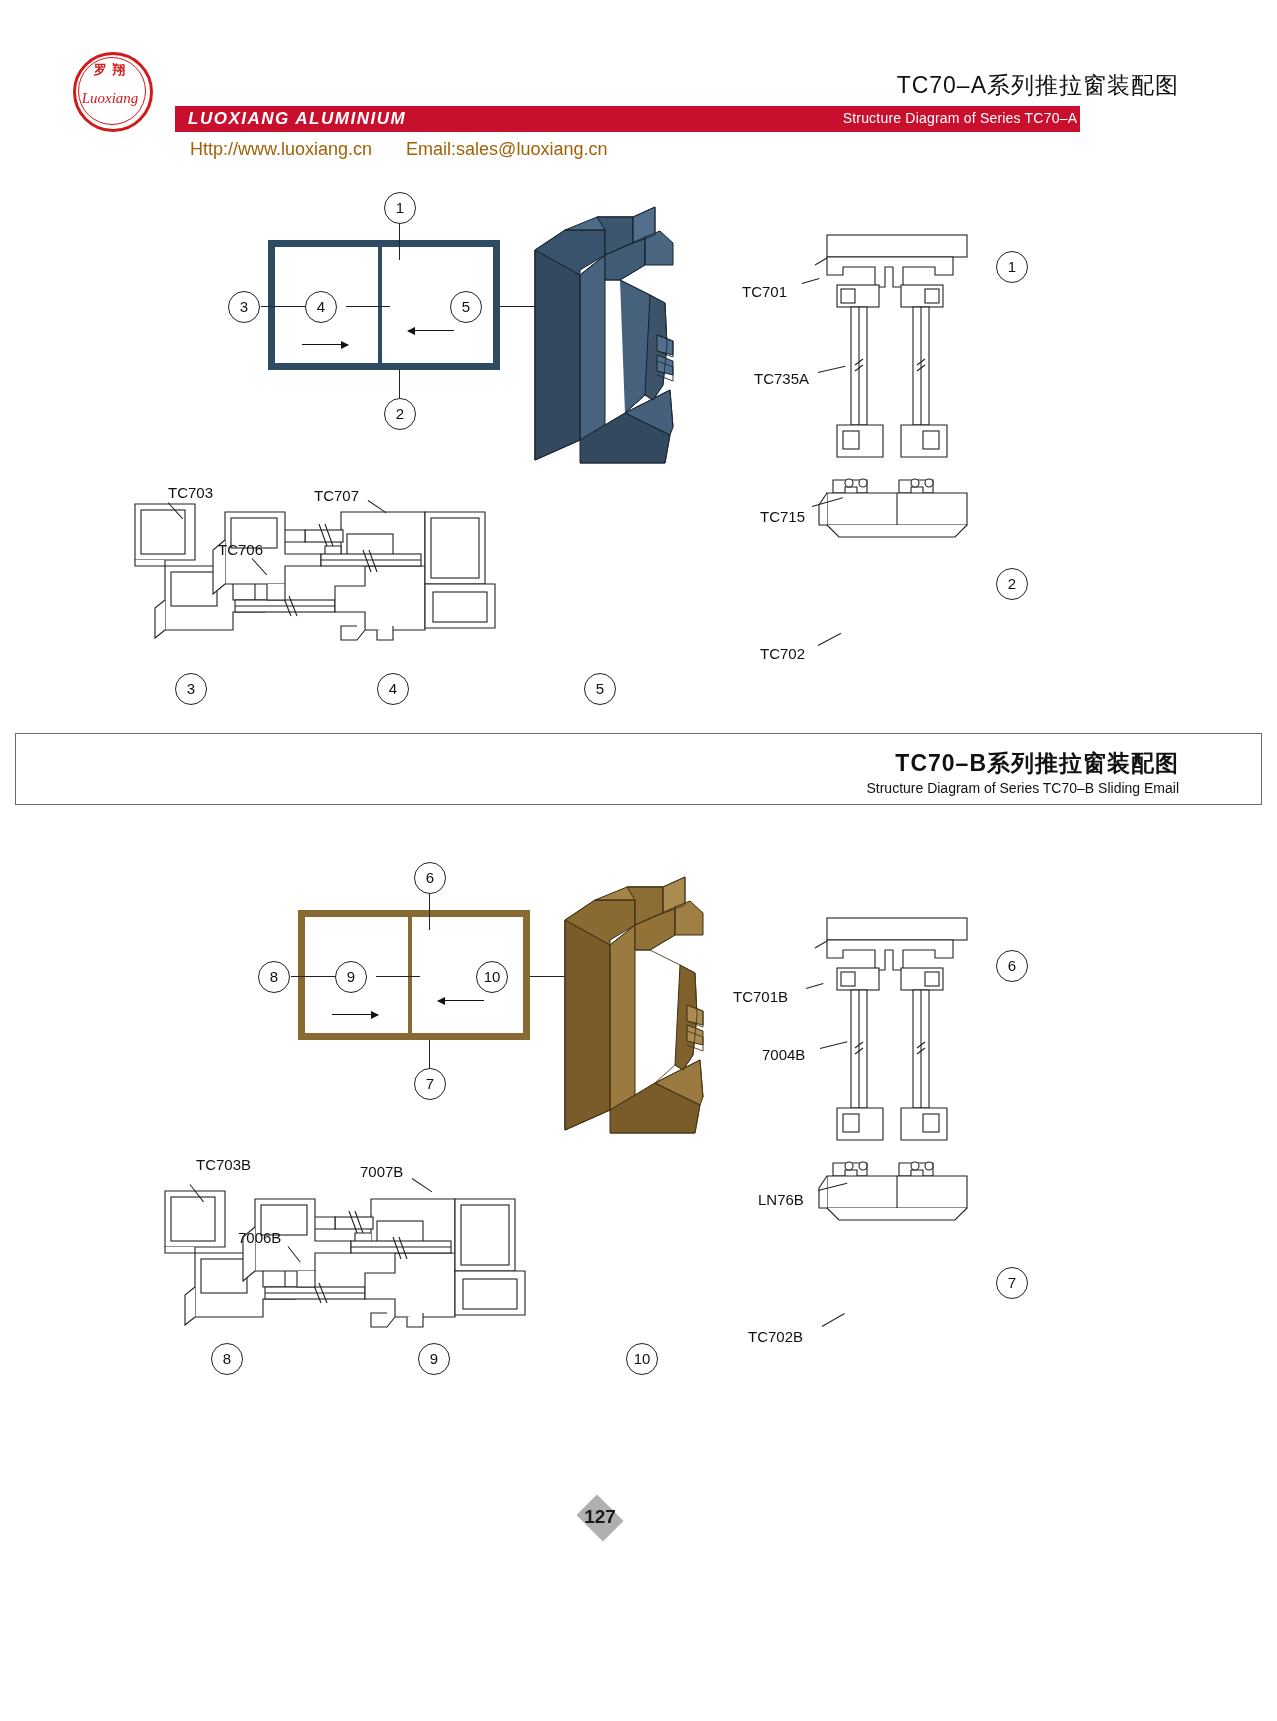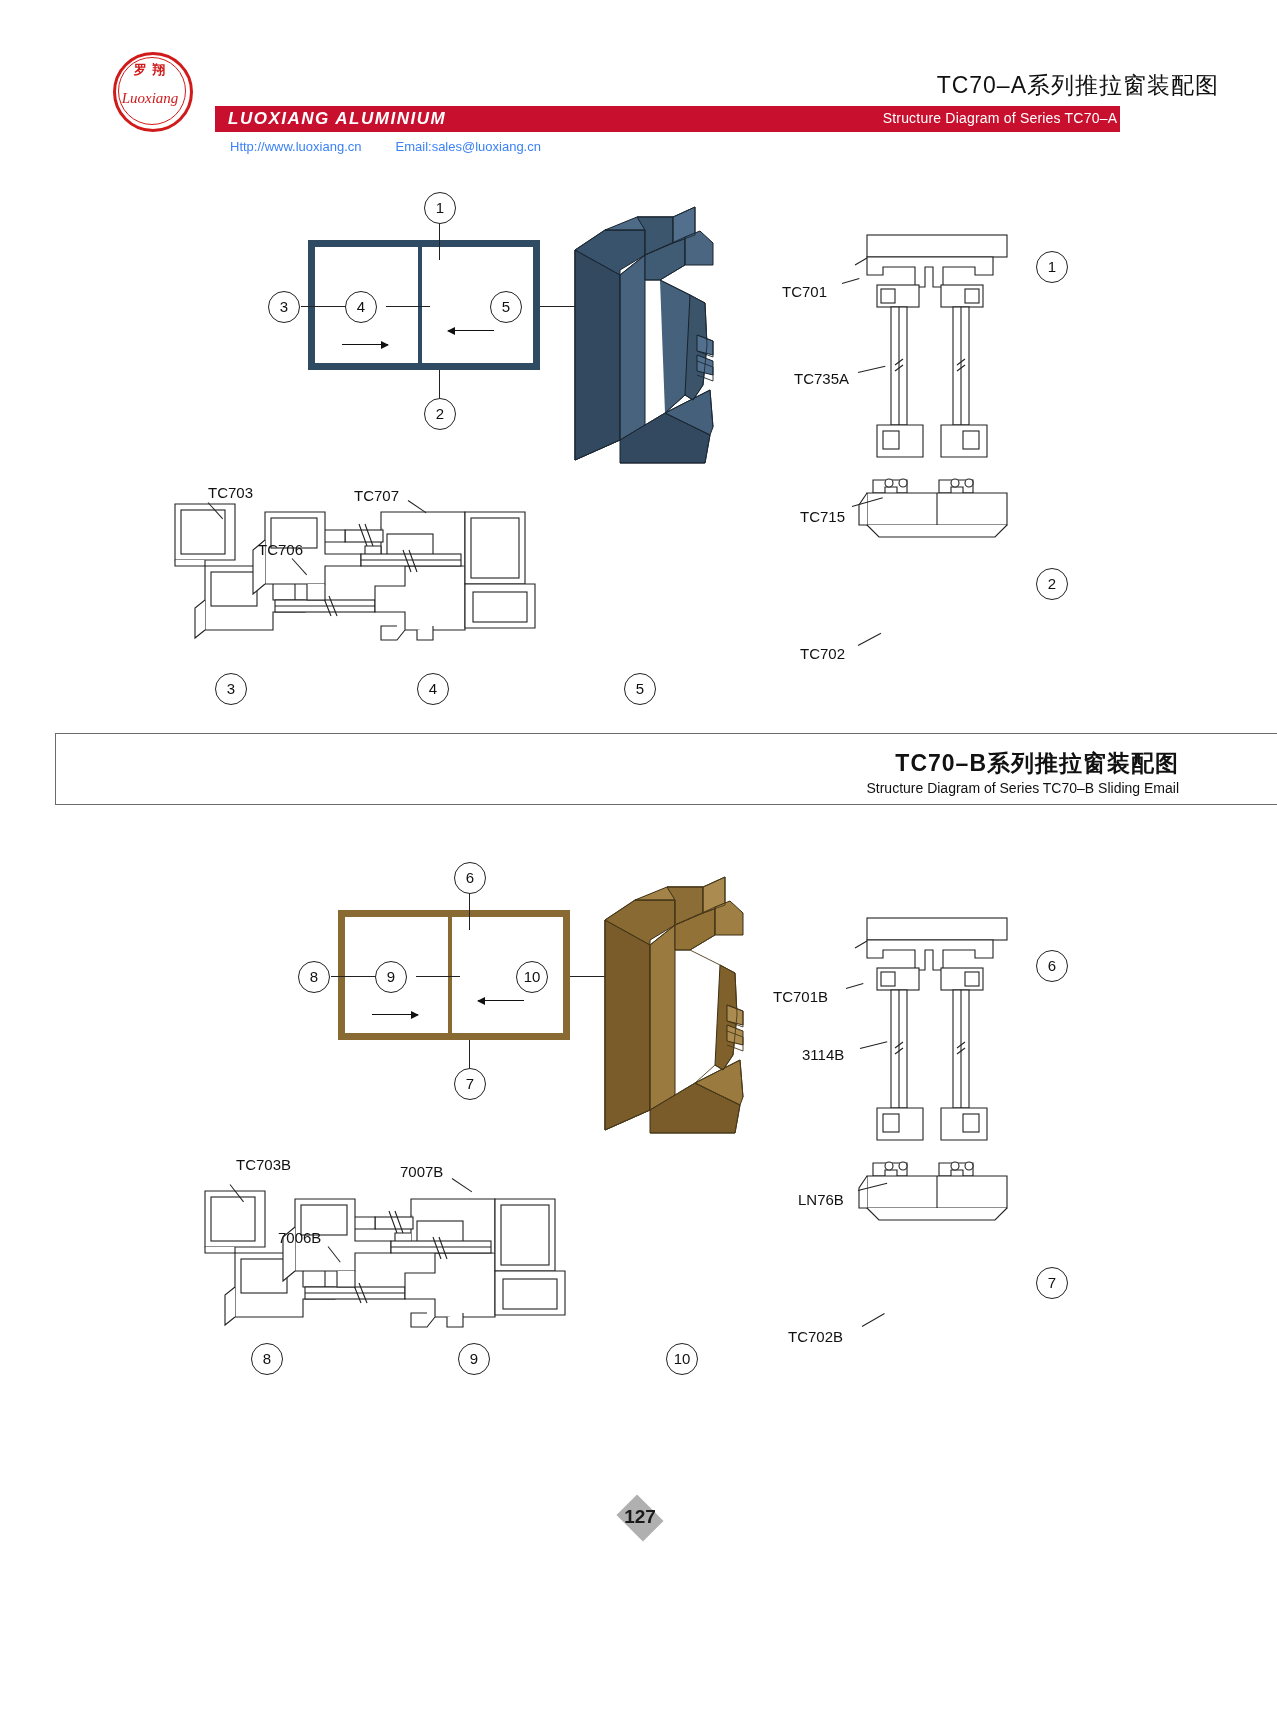--- a/index.html
+++ b/index.html
@@ -11,21 +11,20 @@
     width: 1277px;
     height: 1721px;
     position: relative;
     font-family: "Liberation Sans", sans-serif;
     color: #111;
     overflow: hidden;
   }
   .page {
     position: absolute;
     inset: 0;
-    margin-left: 40px;
   }
 
   
   .header {
     position: absolute;
     left: 0; top: 0;
     width: 1277px;
     height: 170px;
   }
   .logo-badge {
@@ -107,22 +106,22 @@
   .head-title-en {
     position: absolute;
     right: 98px; top: 110px;
     font-size: 14px;
     color: #ffffff;
     letter-spacing: 0.2px;
   }
   .contact {
     position: absolute;
     left: 190px; top: 139px;
-    font-size: 13px;
-    color: #3b82f6;
+    font-size: 18px;
+    color: #a16207;
   }
   .contact span { margin-right: 34px; }
 
   
   .sectionb-box {
     position: absolute;
     left: 15px; top: 733px;
     width: 1245px;
     height: 70px;
     border: 1px solid #6b6b6b;
@@ -505,21 +504,21 @@
       <path d="M22,268 L22,300 L162,300 L162,268 Z"></path>
       <line x1="92" y1="268" x2="92" y2="300"></line>
       <path d="M22,300 L34,312 L150,312 L162,300"></path>
       <path d="M22,268 L14,280 L14,300 L22,300"></path>
     </g>
   </svg>
 
   <div class="lbl" style="left:733px; top:988px;">TC701B</div>
   <div class="ln hl" style="left:806px; top:988px; width:18px; transform:rotate(-16deg); transform-origin:left center;"></div>
 
-  <div class="lbl" style="left:762px; top:1046px;">3114B</div>
+  <div class="lbl" style="left:762px; top:1046px;">7004B</div>
   <div class="ln hl" style="left:820px; top:1048px; width:28px; transform:rotate(-14deg); transform-origin:left center;"></div>
 
   <div class="lbl" style="left:758px; top:1191px;">LN76B</div>
   <div class="ln hl" style="left:818px; top:1190px; width:30px; transform:rotate(-14deg); transform-origin:left center;"></div>
 
   <div class="lbl" style="left:748px; top:1328px;">TC702B</div>
   <div class="ln hl" style="left:822px; top:1326px; width:26px; transform:rotate(-30deg); transform-origin:left center;"></div>
 
   <div class="circ" style="left:996px; top:950px;">6</div>
   <div class="circ" style="left:996px; top:1267px;">7</div>

